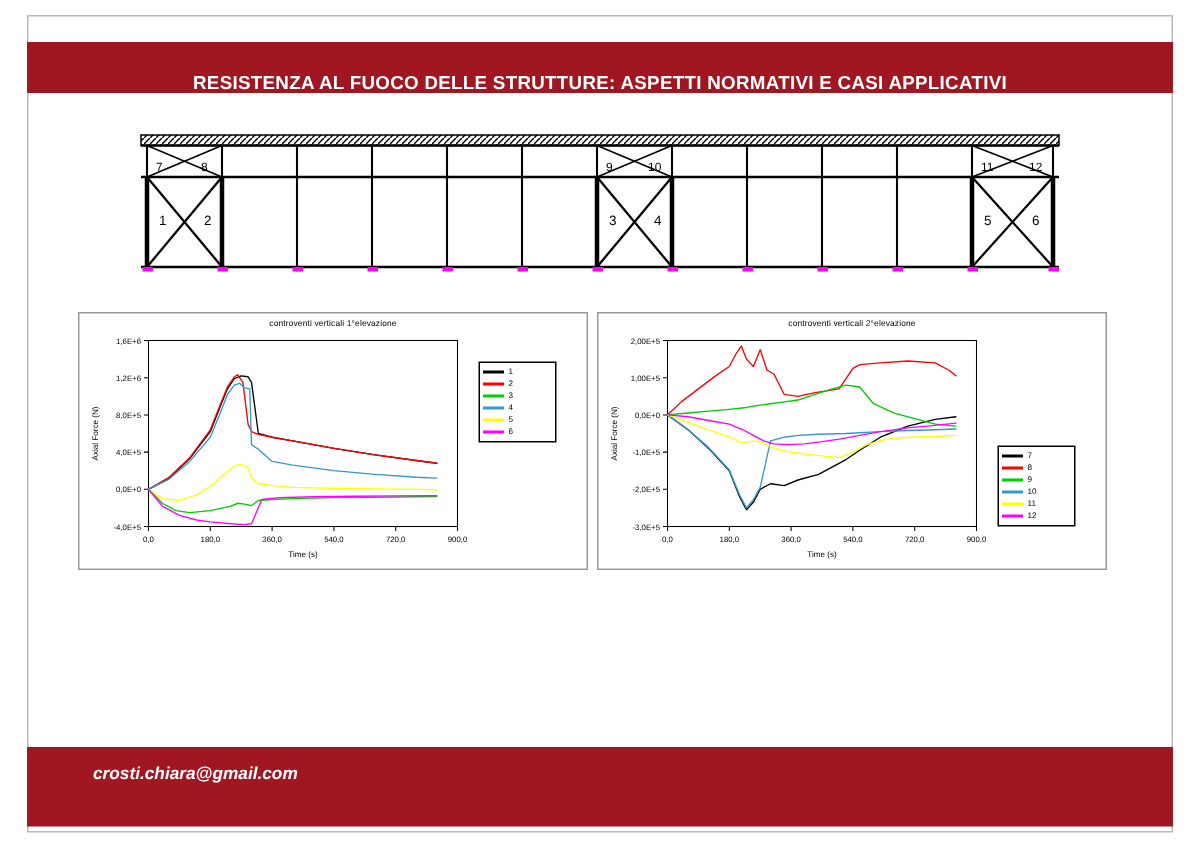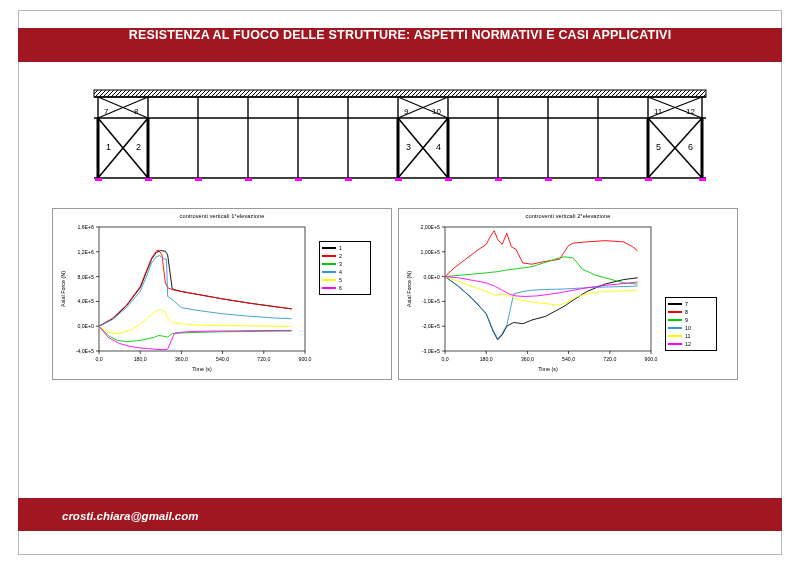--- a/index.html
+++ b/index.html
@@ -7,21 +7,21 @@
     width:800px;height:565px;background:#ffffff;
     font-family:"Liberation Sans", sans-serif;
     position:relative;overflow:hidden;
   }
   .slide{
     position:absolute;left:18px;top:10px;width:764px;height:545px;
     border:1px solid #b8b8b8;background:#fff;box-sizing:border-box;
   }
   .title-bar{
     position:absolute;left:18px;top:28px;width:764px;height:34px;
-    background:#a01722;display:flex;align-items:flex-start;justify-content:center;
+    background:#a01722;display:flex;align-items:flex-end;justify-content:center;
   }
   .title-bar .title{
     color:#ffffff;font-size:12.5px;font-weight:bold;letter-spacing:.2px;
     text-align:center;
   }
   
   .truss{position:absolute;left:80px;top:88px;width:640px;height:112px;}
   .truss svg{display:block;}
   
   .chart-box{
@@ -37,21 +37,21 @@
   .chart-svg{position:absolute;left:0;top:0;}
   .legend{
     position:absolute;border:1px solid #000;background:#fff;
     padding:2px 3px 2px 2px;box-sizing:border-box;
   }
   .legend .lrow{display:flex;align-items:center;height:8px;}
   .legend .lswatch{width:14px;height:1.6px;margin-right:3px;}
   .legend .llabel{font-size:5.4px;color:#000;line-height:8px;}
   
   .footer{
-    position:absolute;left:18px;top:498px;width:764px;height:33px;
+    position:absolute;left:18px;top:498px;width:764px;height:53px;
     background:#a01722;
   }
   .mail{
     position:absolute;top:12px;color:#fff;font-size:11.5px;
     font-style:italic;font-weight:bold;
   }
   .mail.left{left:44px;}
   .mail.right{right:48px;text-decoration:underline;}
   .tick-label{font-size:5.2px;fill:#000;}
   .axis-name{font-size:5.4px;fill:#000;}

